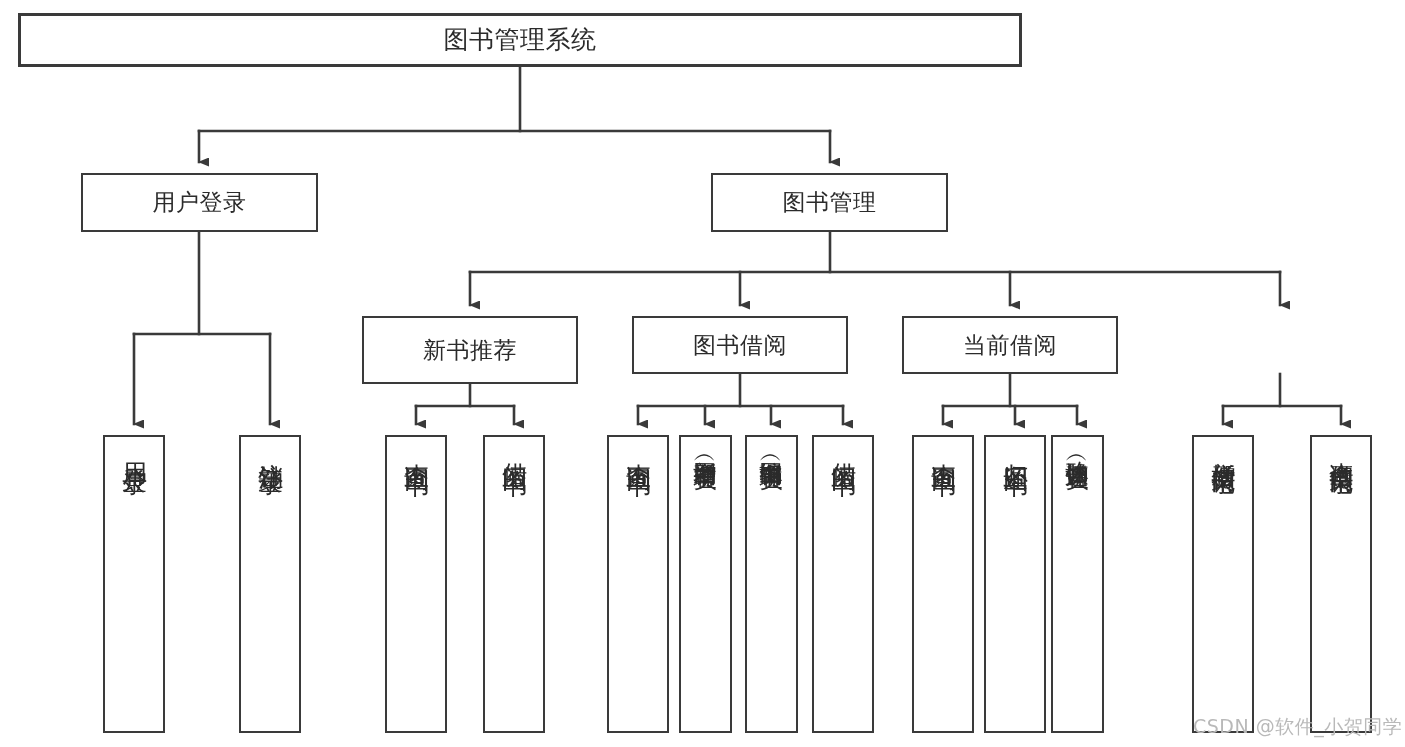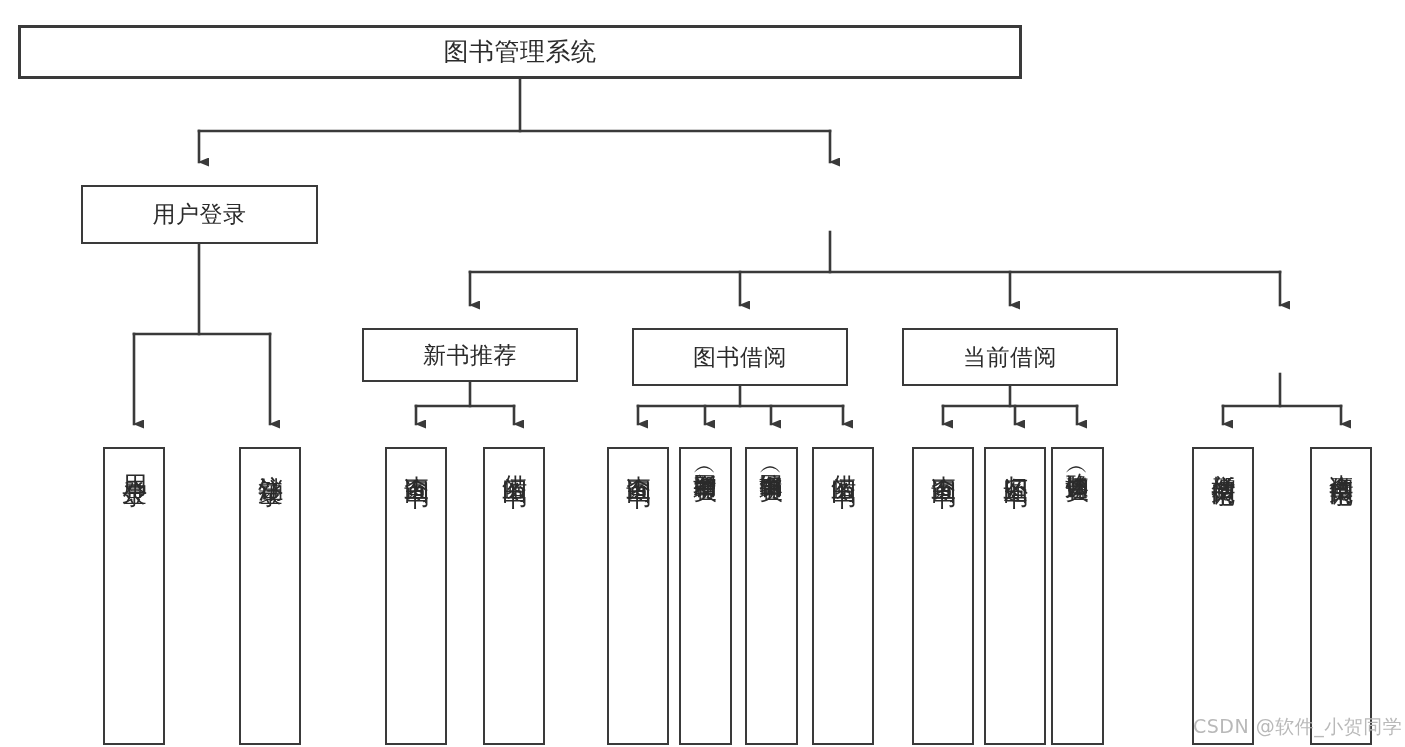--- a/index.html
+++ b/index.html
@@ -28,21 +28,20 @@
   }
   .node {
     position: absolute;
     box-sizing: border-box;
     background: #ffffff;
     border: 2px solid #3a3a3a;
     display: flex;
     align-items: center;
     justify-content: center;
     color: #2b2b2b;
-    margin-top: 12px;
   }
   .node.level-0 {
     border-width: 3px;
   }
   .node-label {
     display: block;
     text-align: center;
     line-height: 1.25;
     white-space: nowrap;
   }
@@ -131,22 +130,25 @@
     </g>
   </svg>
 
   <div class="node horiz level-0" style="left:18px; top:13px; width:1004px; height:54px;">
     <span class="node-label">图书管理系统</span>
   </div>
 
   <div class="node horiz level-1" style="left:81px; top:173px; width:237px; height:59px;">
     <span class="node-label">用户登录</span>
   </div>
-
-  <div class="node horiz level-2" style="left:362px; top:316px; width:216px; height:54px;">
+  <div class="node horiz level-1" style="left:711px; top:173px; width:237px; height:59px;">
+    <span class="node-label">图书管理</span>
+  </div>
+
+  <div class="node horiz level-2" style="left:362px; top:316px; width:216px; height:68px;">
     <span class="node-label">新书推荐</span>
   </div>
   <div class="node horiz level-2" style="left:902px; top:316px; width:216px; height:58px;">
     <span class="node-label">当前借阅</span>
   </div>
   <div class="node horiz level-2" style="left:632px; top:316px; width:216px; height:58px;">
     <span class="node-label">图书借阅</span>
   </div>
 
   <div class="node vert level-3" style="left:103px; top:435px; width:62px; height:298px;">

